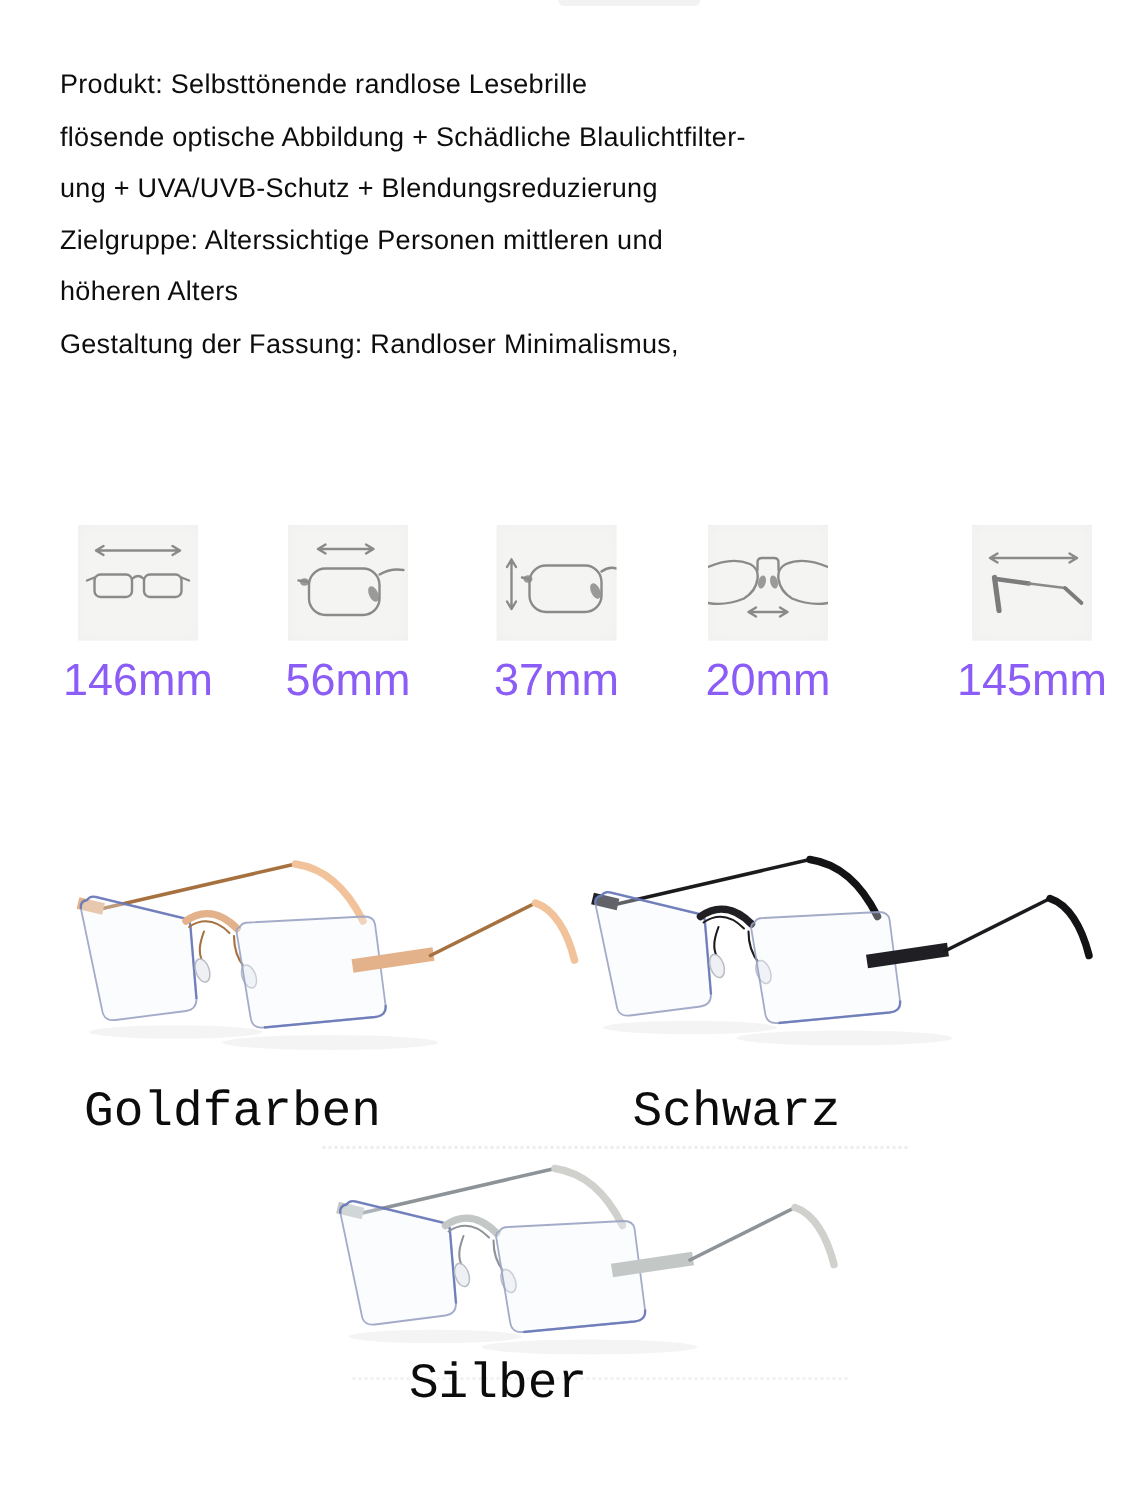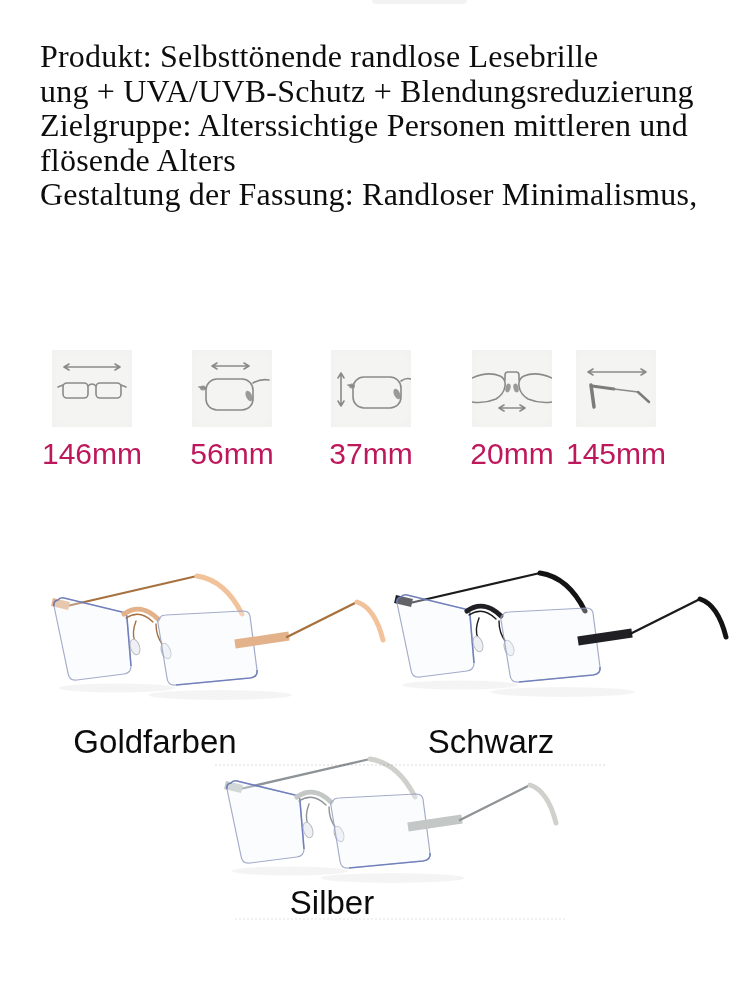--- a/index.html
+++ b/index.html
@@ -8,56 +8,55 @@
     width:750px;height:1000px;
     background:#ffffff;
     overflow:hidden;
     font-family:"Liberation Sans","DejaVu Sans",sans-serif;
     color:#111111;
   }
 
   
   .desc{
     position:absolute;left:40px;top:39px;
-    font-size:32px;line-height:34.6px;
+    font-size:18px;line-height:34.6px;
     letter-spacing:0.2px;
     white-space:nowrap;
     color:#0d0d0d;
-    font-family:Liberation Serif, serif;
   }
 
   
   .m-item{position:absolute;top:350px;width:80px;}
   .m-box{
     width:80px;height:77px;
     background:#f4f4f2;
     box-shadow:inset 0 0 10px rgba(0,0,0,0.02);
   }
   .m-box svg{display:block;width:80px;height:77px;}
   .m-box svg *{vector-effect:non-scaling-stroke;}
   .mi{stroke:#8a8a8a;stroke-width:1.6;fill:none;stroke-linecap:round;stroke-linejoin:round;}
   .mi-fill{fill:#8a8a8a;stroke:none;opacity:.85;}
   .mi-thick{stroke:#7c7c7c;fill:none;stroke-linecap:round;}
   .m-label{
     position:absolute;top:87px;left:50%;
     transform:translateX(-50%);
-    font-size:30px;color:#be185d;white-space:nowrap;
-  }
-  #m0{left:52px}#m1{left:192px}#m2{left:331px}#m3{left:472px}#m4{left:576px}
+    font-size:30px;color:#8b5cf6;white-space:nowrap;
+  }
+  #m0{left:52px}#m1{left:192px}#m2{left:331px}#m3{left:472px}#m4{left:648px}
 
   
   .variant{position:absolute;width:375px;height:160px;}
   .variant svg{display:block;width:375px;height:160px;overflow:visible;}
   .v-label{
     position:absolute;transform:translateX(-50%);
-    font-size:33px;color:#0c0c0c;white-space:nowrap;
+    font-size:33px;color:#0c0c0c;white-space:nowrap;font-family:Liberation Mono, monospace;
   }
   #v0{left:25px;top:545px;}
   #v1{left:368px;top:542px;}
-  #v2{left:198px;top:728px;text-align:center;}
+  #v2{left:198px;top:748px;text-align:center;}
   #v0 .v-label{left:130px;top:178px;}
   #v1 .v-label{left:123px;top:181px;}
   #v2 .v-label{left:134px;top:156px;}
 
   .glasses .wire{stroke:var(--wire);fill:none;stroke-linecap:round;}
   .glasses .block{stroke:var(--block);fill:none;}
   .glasses .tip{stroke:var(--tip);fill:none;stroke-linecap:round;}
   .glasses .lens-main{stroke:#9aa3c4;stroke-width:1.2;fill:rgba(241,245,251,0.35);opacity:.9;}
   .glasses .lens-accent{stroke:#5d6fb4;stroke-width:1.6;fill:none;opacity:.75;}
   .glasses .pad{fill:#eef0f3;stroke:#b9bcc4;stroke-width:1;}
@@ -70,23 +69,24 @@
   #top-smudge{
     position:absolute;left:372px;top:0;width:95px;height:4px;
     background:rgba(0,0,0,0.05);border-radius:0 0 8px 8px;
   }
 </style>
 </head>
 <body>
 
 <div class="desc">
   <div>Produkt: Selbsttönende randlose Lesebrille</div>
+  <div>flösende optische Abbildung + Schädliche Blaulichtfilter-</div>
   <div>ung + UVA/UVB-Schutz + Blendungsreduzierung</div>
   <div>Zielgruppe: Alterssichtige Personen mittleren und</div>
-  <div>flösende Alters</div>
+  <div>höheren Alters</div>
   <div>Gestaltung der Fassung: Randloser Minimalismus,</div>
 </div>
 
 <div class="m-item" id="m0">
   <div class="m-box">
     <svg viewBox="0 0 80 77">
       <path class="mi" d="M 12,17 H 68 M 12,17 l 5,-3 M 12,17 l 5,3 M 68,17 l -5,-3 M 68,17 l -5,3"></path>
       <rect class="mi" x="11" y="33" width="25" height="15" rx="4"></rect>
       <rect class="mi" x="44" y="33" width="25" height="15" rx="4"></rect>
       <path class="mi" d="M 36,36 Q 40,32 44,36 M 11,35 l -5,2 M 69,35 l 5,2"></path>

